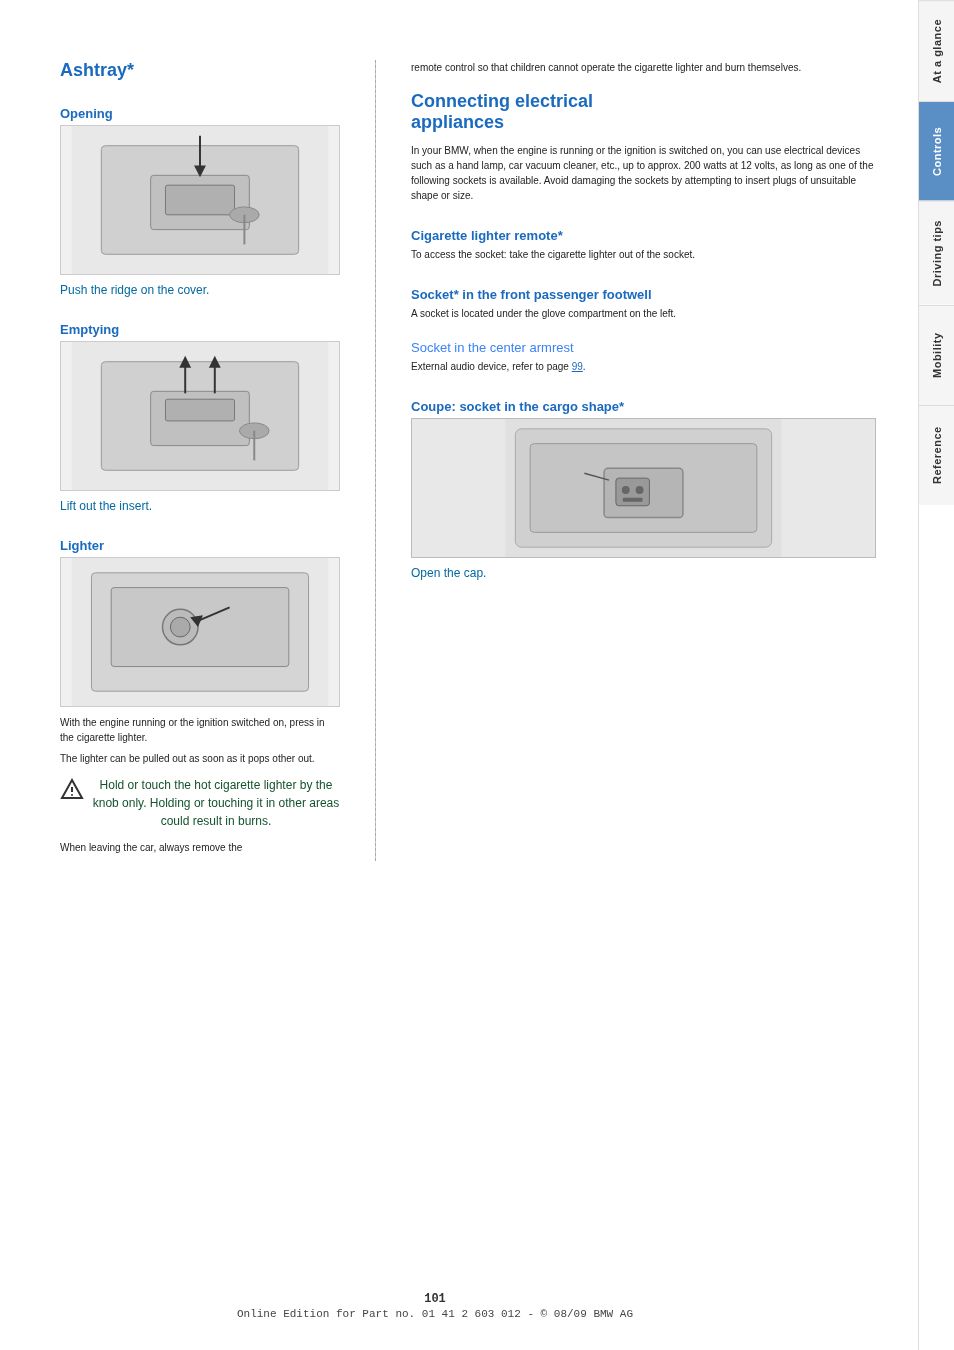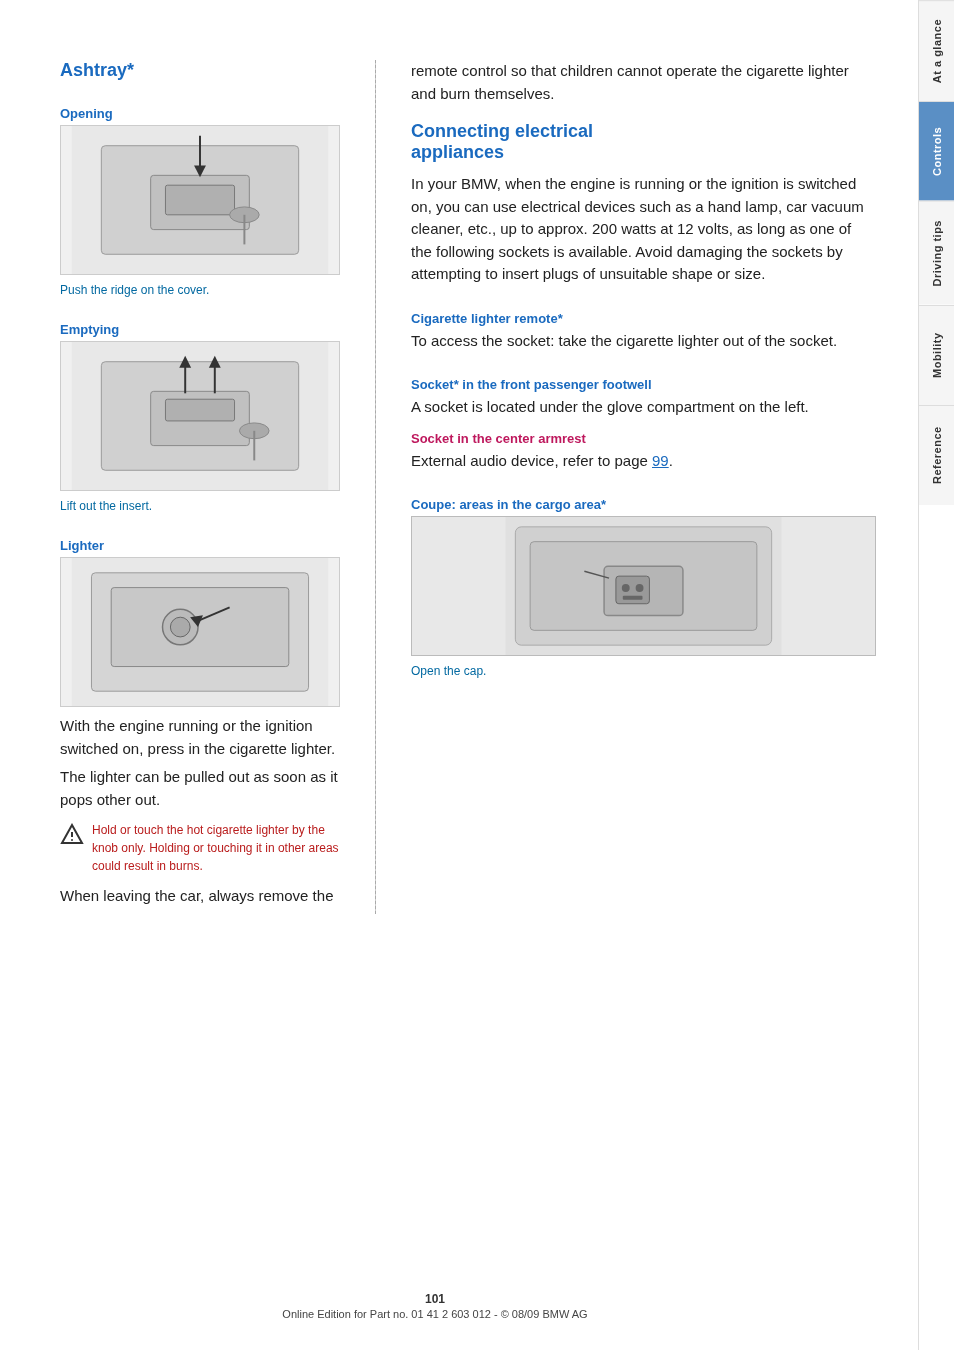--- a/index.html
+++ b/index.html
@@ -83,29 +83,29 @@
 
     .subsection-title-blue {
       color: #1a6abf;
       font-size: 13px;
       font-weight: bold;
       margin-bottom: 4px;
       margin-top: 25px;
     }
 
     .subsection-title-dark {
-      color: #be185d;
+      color: #3b82f6;
       font-size: 13px;
-      font-weight: bold;
+      font-weight: normal;
       margin-bottom: 4px;
-      margin-top: 12px;
+      margin-top: 19px;
     }
 
     .body-text {
-      font-size: 15px;
+      font-size: 10px;
       line-height: 1.5;
       color: #222;
       margin-bottom: 6px;
     }
 
     
     .diagram-box {
       width: 100%;
       height: 150px;
       background: #f0f0f0;
@@ -140,32 +140,34 @@
     .warning-icon {
       width: 24px;
       height: 24px;
       flex-shrink: 0;
       margin-top: 2px;
     }
 
     .warning-text {
       font-size: 12px;
       line-height: 1.5;
-      color: #b91c1c;
+      color: #14532d;
+      text-align: center;
     }
 
     
     .page-footer {
       position: absolute;
       bottom: 30px;
       left: 0;
       right: 36px;
       text-align: center;
       font-size: 11.5px;
       color: #333;
+      font-family: Liberation Mono, monospace;
     }
 
     .page-number {
       font-size: 12px;
       font-weight: bold;
       margin-bottom: 2px;
     }
 
     .footer-note {
       font-size: 11px;
@@ -298,21 +300,21 @@
 
         <div class="subsection-title-blue">Socket* in the front passenger footwell</div>
         <div class="body-text">A socket is located under the glove compartment on the left.</div>
 
         <div class="subsection-title-dark">Socket in the center armrest</div>
         <div class="body-text">
           <span>External audio device, refer to page</span>
           <span class="blue-link">99</span>.
         </div>
 
-        <div class="subsection-title-blue">Coupe: areas in the cargo area*</div>
+        <div class="subsection-title-blue">Coupe: socket in the cargo shape*</div>
 
         <div class="cargo-image">
           <svg viewBox="0 0 280 140" xmlns="http://www.w3.org/2000/svg" width="100%" height="100%">
             <rect width="280" height="140" fill="#e0e0e0"></rect>
 
             <rect x="10" y="10" width="260" height="120" rx="6" fill="#d0d0d0" stroke="#aaa" stroke-width="1"></rect>
             <rect x="25" y="25" width="230" height="90" rx="4" fill="#c5c5c5" stroke="#999" stroke-width="1"></rect>
 
             <rect x="100" y="50" width="80" height="50" rx="4" fill="#b5b5b5" stroke="#888" stroke-width="1.5"></rect>
 

